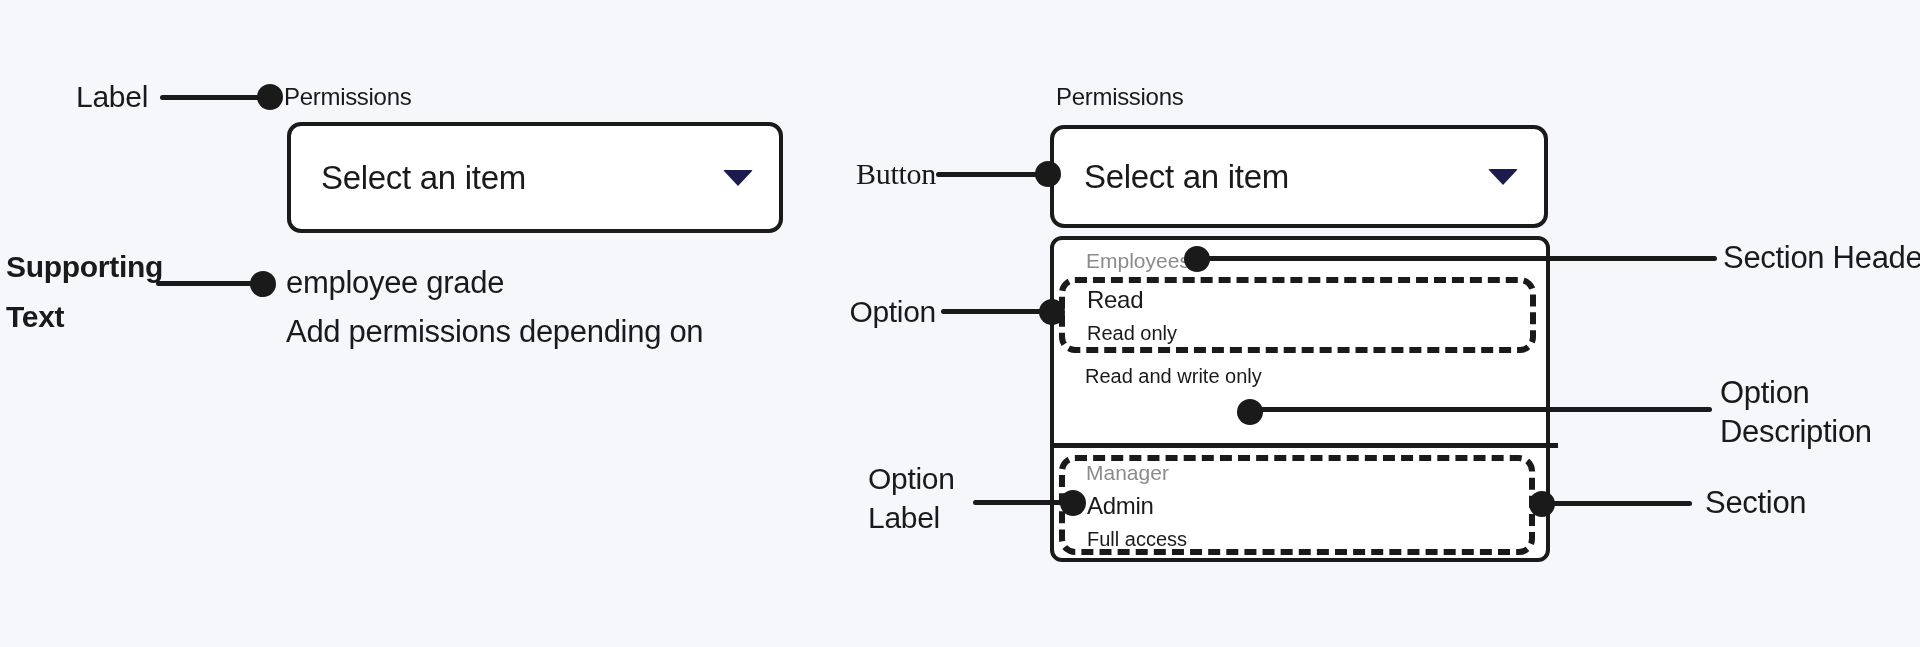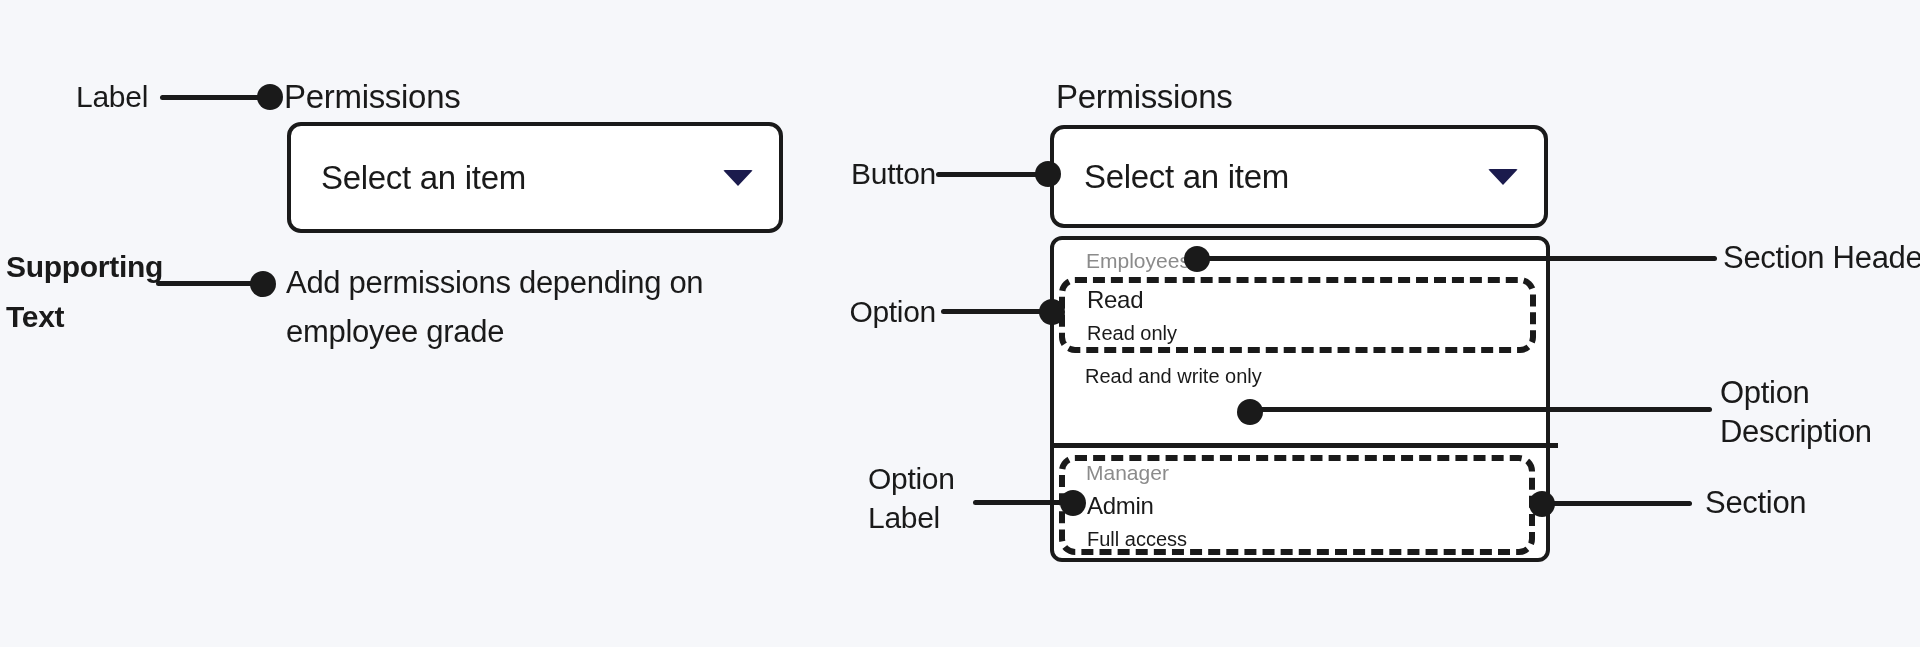--- a/index.html
+++ b/index.html
@@ -14,21 +14,21 @@
   .co{position:absolute;font-size:30px;line-height:36px;letter-spacing:-0.3px;color:var(--ink);white-space:nowrap;}
   .co.r{text-align:right;}
   .co.multi{line-height:39px;}
   .co.big{font-size:31px;}
 
   
   .line{position:absolute;height:5px;background:var(--ink);border-radius:3px;}
   .dot{position:absolute;width:26px;height:26px;border-radius:50%;background:var(--ink);}
 
   
-  .heading{position:absolute;font-size:33px;line-height:38px;letter-spacing:-0.3px;}
+  .heading{position:absolute;font-size:24px;line-height:38px;letter-spacing:-0.3px;}
   .selbox{position:absolute;background:var(--box_bg);border:4px solid var(--ink);border-radius:14px;
           display:flex;align-items:center;justify-content:space-between;
           padding:0 26px 0 30px;cursor:pointer;}
   .selbox .btxt{font-size:33px;letter-spacing:-0.3px;white-space:nowrap;}
   .chevron{width:0;height:0;border-left:15px solid transparent;border-right:15px solid transparent;
            border-top:16px solid var(--chevron);border-radius:2px;}
   .support{position:absolute;font-size:31px;line-height:49px;letter-spacing:-0.3px;}
 
   .panel{position:absolute;left:1050px;top:236px;width:500px;height:326px;
          background:var(--box_bg);border:4px solid var(--ink);border-radius:12px;z-index:1;}
@@ -58,27 +58,27 @@
   </div>
 
   <div class="co" style="left:6px;top:242px;line-height:50px;font-weight:bold;">
     <div>Supporting</div>
     <div>Text</div>
   </div>
   <div class="line" style="left:156px;top:281px;width:98px;"></div>
   <div class="dot" style="left:250px;top:271px;"></div>
 
   <div class="support" style="left:286px;top:258px;">
+    <div>employee grade</div>
     <div>Add permissions depending on</div>
-    <div>employee grade</div>
   </div>
 
   <div class="heading" style="left:1056px;top:78px;">Permissions</div>
 
-  <div class="co r" style="left:820px;top:156px;width:116px;">Button</div>
+  <div class="co r" style="left:820px;top:156px;width:116px;font-family:Liberation Serif, serif;">Button</div>
   <div class="line" style="left:936px;top:172px;width:104px;"></div>
 
   <div class="selbox" style="left:1050px;top:125px;width:498px;height:103px;">
     <span class="btxt">Select an item</span>
     <span class="chevron"></span>
   </div>
 
   <div class="panel">
 
     <div class="sec-h" style="left:32px;top:8px;">Employees</div>

